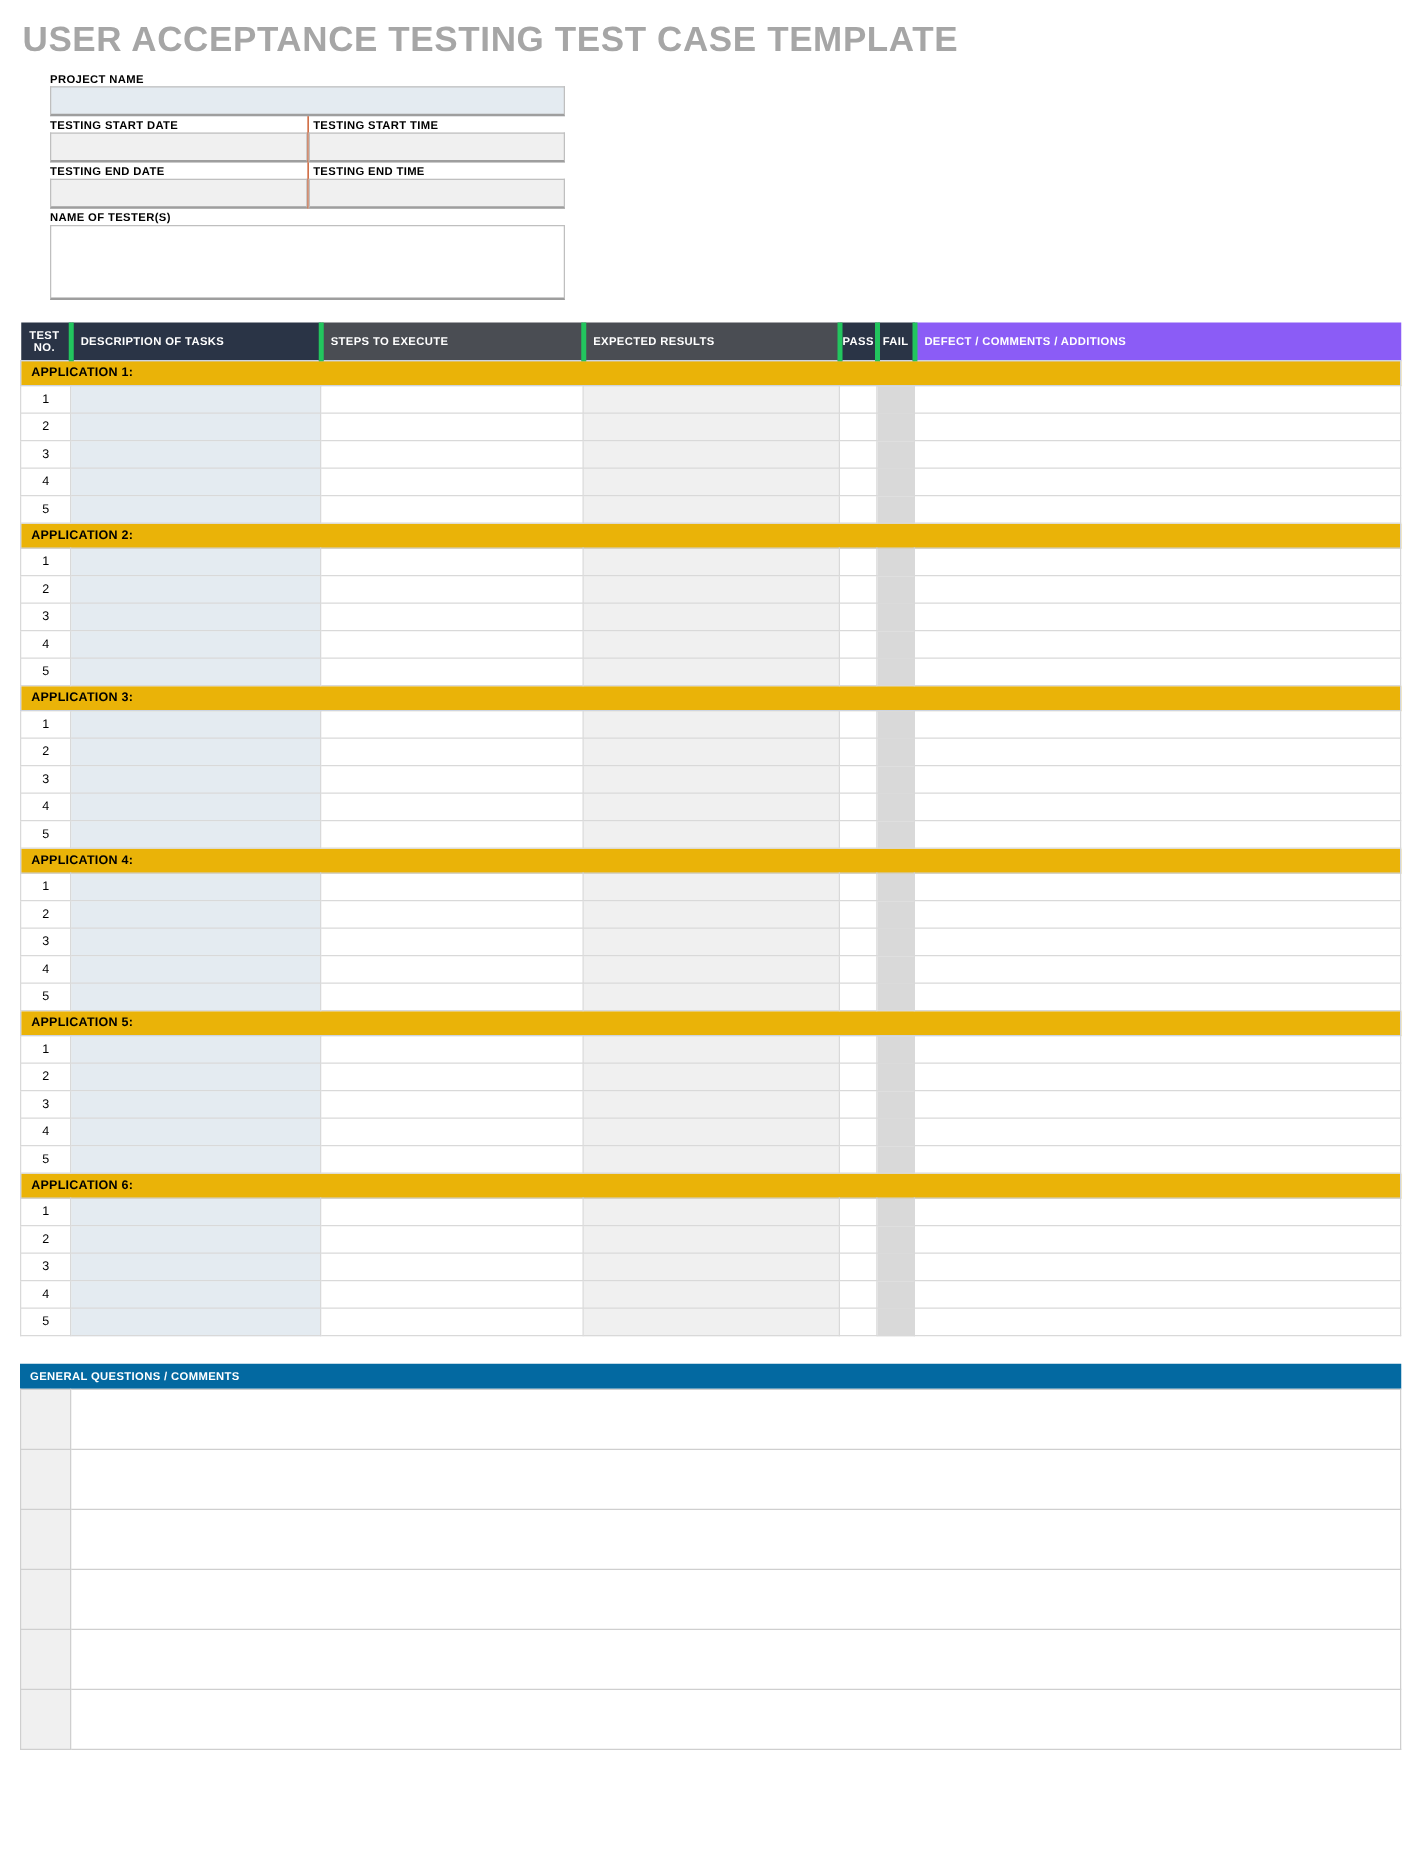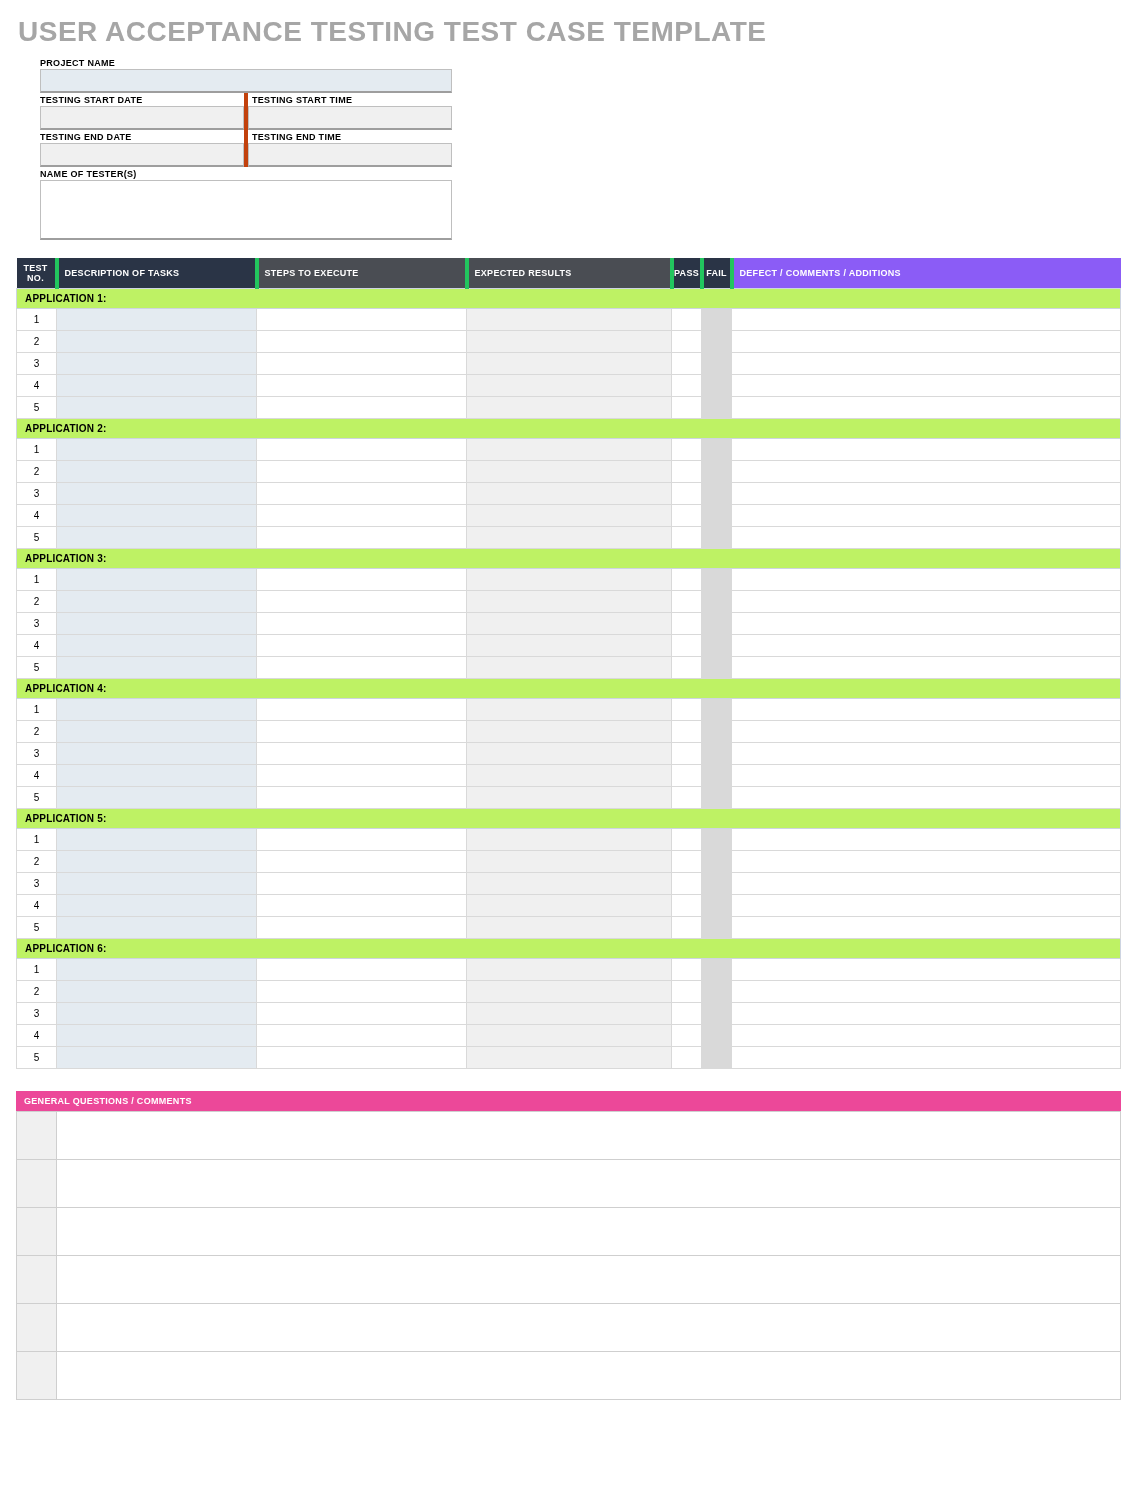--- a/index.html
+++ b/index.html
@@ -29,21 +29,21 @@
   .meta .label { margin: 2px 0 1px 0; }
   .meta .box {
     border: 1px solid #bfbfbf;
     border-bottom: 2px solid #9e9e9e;
     background: #f0f0f0;
     height: 24px;
   }
   .meta .box.blue { background: #e4ebf1; }
   .meta .row2 { display: flex; }
   .meta .row2 > div { flex: 1; }
-  .meta .row2 > div + div { border-left: 4px solid #c2410c; }
+  .meta .row2 > div + div { border-left: 1px solid #c2410c; }
   .meta .row2 .pair { display:flex; flex-direction:column; }
   .meta .row2 .pair .box { width:100%; }
   .meta .testers .box { height: 60px; }
 
   
   table.tests {
     width: 100%;
     border-collapse: collapse;
     margin-top: 18px;
     font-size: 9px;
@@ -70,21 +70,21 @@
   table.tests thead th:nth-child(3),
   table.tests thead th:nth-child(4) { background:#4a4d53; }
   table.tests thead th:nth-child(5),
   table.tests thead th:nth-child(6) { background:#2a3446; }
   table.tests thead th:nth-child(7) { background:#8b5cf6; border-right:none; }
   table.tests thead th:nth-child(1),
   table.tests thead th:nth-child(5),
   table.tests thead th:nth-child(6) { text-align:center; padding-left:0; padding-right:0; }
 
   tr.app-row td {
-    background: #bef264;
+    background: #eab308;
     font-weight: 700;
     font-size: 10px;
     padding: 4px 8px;
     border: 1px solid #cdd4e1;
     letter-spacing: 0.2px;
   }
 
   tr.test-row td {
     border: 1px solid #d9d9d9;
     height: 22px;
@@ -97,21 +97,21 @@
   tr.test-row td.desc { background:#e4ebf1; }
   tr.test-row td.steps{ background:#ffffff; }
   tr.test-row td.exp  { background:#f0f0f0; }
   tr.test-row td.pass { background:#ffffff; }
   tr.test-row td.fail { background:#d9d9d9; }
   tr.test-row td.def  { background:#ffffff; }
 
   
   .gq-wrap { margin-top: 22px; }
   .gq-title {
-    background:#ec4899;
+    background:#0369a1;
     color:#fff;
     font-size:9px;
     font-weight:700;
     padding:5px 8px;
     letter-spacing:0.3px;
   }
   table.gq {
     width:100%;
     border-collapse: collapse;
   }

